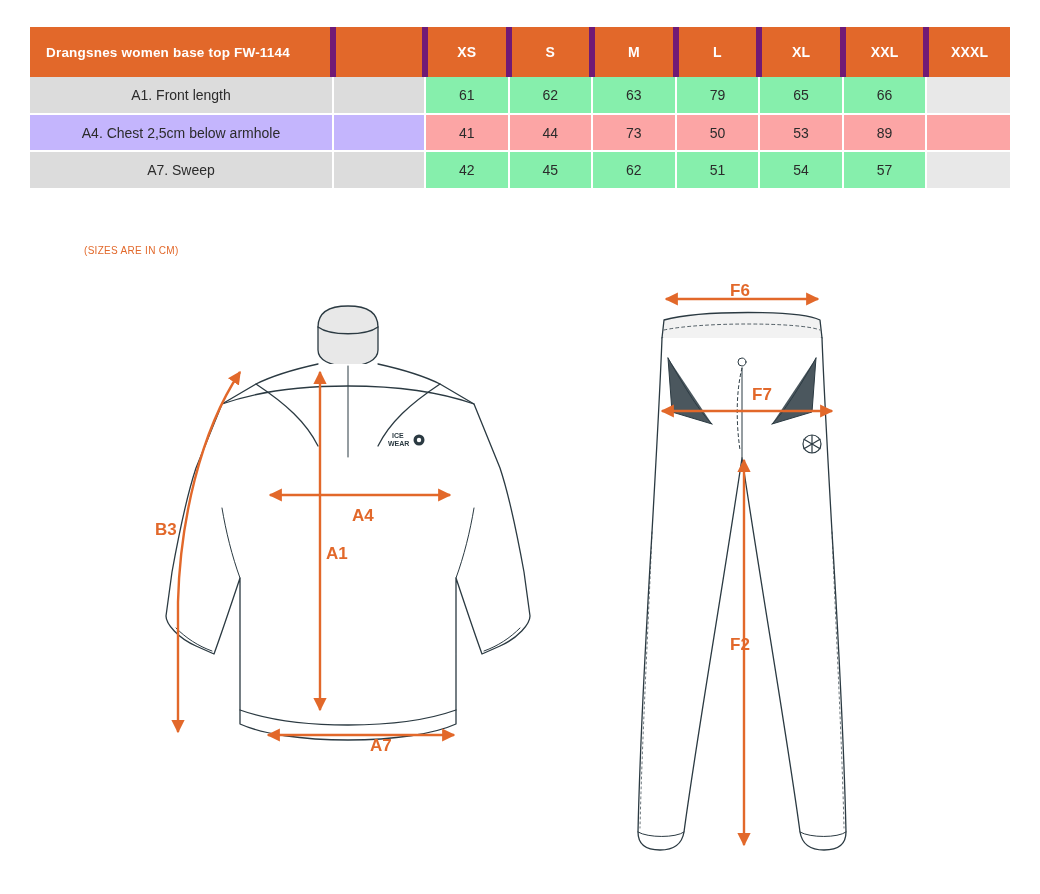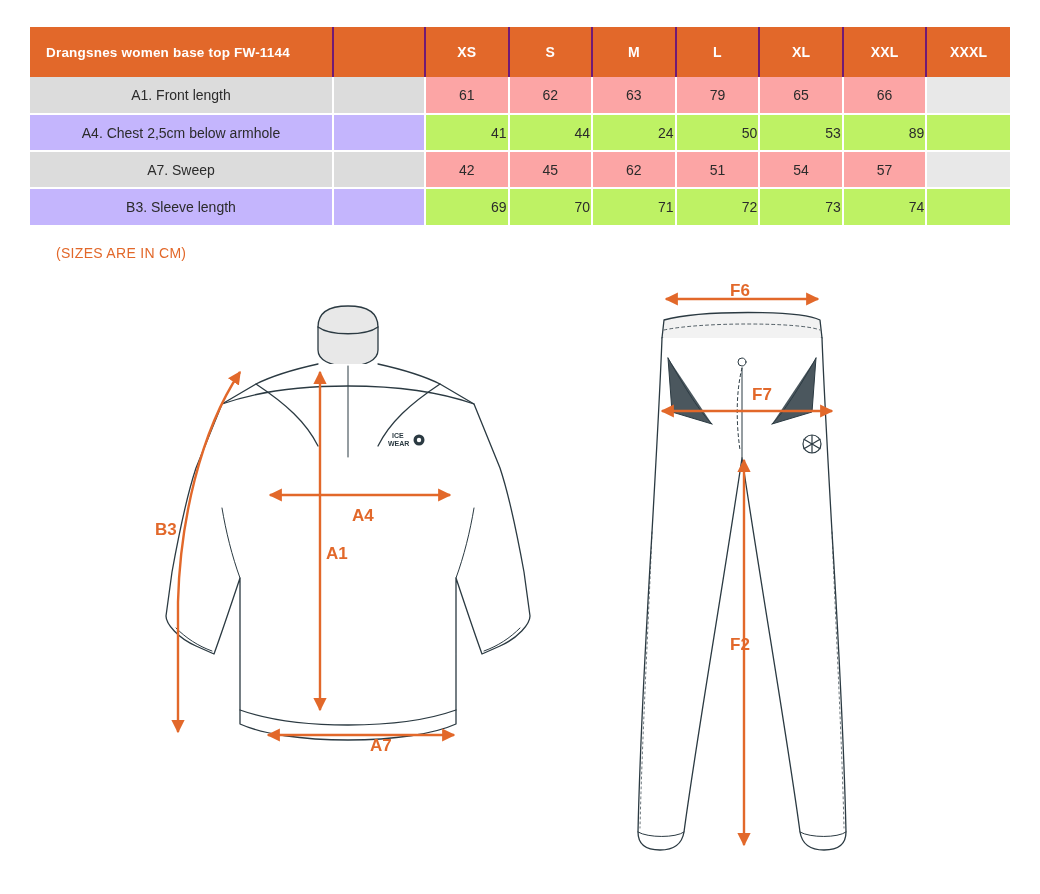--- a/index.html
+++ b/index.html
@@ -34,21 +34,21 @@
   table.size-table col.c-blank { width: 88px; }
   table.size-table col.c-size  { width: 80px; }
 
   table.size-table thead th {
     background: #e2682a;
     color: #ffffff;
     font-size: 14px;
     font-weight: bold;
     height: 50px;
     text-align: center;
-    border-right: 2px solid #701a75;
+    border-right: 6px solid #701a75;
     letter-spacing: .2px;
   }
   table.size-table thead th.head-label {
     text-align: left;
     padding-left: 16px;
     font-size: 13.5px;
   }
   table.size-table thead th:last-child { border-right: none; }
 
   table.size-table tbody td {
@@ -60,33 +60,33 @@
     border-bottom: 2px solid #ffffff;
   }
   table.size-table tbody td:last-child { border-right: none; }
   table.size-table tbody tr:last-child td { border-bottom: none; }
 
   td.cell-label {
     text-align: left;
     background: #dcdcdc;
   }
   td.cell-blank { background: #dcdcdc; }
-  td.cell-val   { background: #fca5a5; }
+  td.cell-val   { background: #86efac; }
   td.cell-empty { background: #e8e8e8; }
 
   tr.row-alt td.cell-label,
   tr.row-alt td.cell-blank { background: #c4b5fd; }
   tr.row-alt td.cell-val,
-  tr.row-alt td.cell-empty { background: #bef264; text-align: right; }
+  tr.row-alt td.cell-empty { background: #fca5a5; }
 
   .units-note {
     position: absolute;
-    left: 56px;
+    left: 84px;
     top: 245px;
-    font-size: 14px;
+    font-size: 10px;
     color: #e2682a;
     letter-spacing: .3px;
   }
 
   
   .diagram-area {
     position: absolute;
     left: 0;
     top: 272px;
     width: 1040px;
@@ -143,48 +143,37 @@
           <td class="cell-val">79</td>
           <td class="cell-val">65</td>
           <td class="cell-val">66</td>
           <td class="cell-empty"></td>
         </tr>
         <tr class="row-alt">
           <td class="cell-label">A4. Chest 2,5cm below armhole</td>
           <td class="cell-blank"></td>
           <td class="cell-val">41</td>
           <td class="cell-val">44</td>
-          <td class="cell-val">24</td>
+          <td class="cell-val">73</td>
           <td class="cell-val">50</td>
           <td class="cell-val">53</td>
           <td class="cell-val">89</td>
           <td class="cell-empty"></td>
         </tr>
         <tr class="row-plain">
           <td class="cell-label">A7. Sweep</td>
           <td class="cell-blank"></td>
           <td class="cell-val">42</td>
           <td class="cell-val">45</td>
           <td class="cell-val">62</td>
           <td class="cell-val">51</td>
           <td class="cell-val">54</td>
           <td class="cell-val">57</td>
           <td class="cell-empty"></td>
         </tr>
-        <tr class="row-alt">
-          <td class="cell-label">B3. Sleeve length</td>
-          <td class="cell-blank"></td>
-          <td class="cell-val">69</td>
-          <td class="cell-val">70</td>
-          <td class="cell-val">71</td>
-          <td class="cell-val">72</td>
-          <td class="cell-val">73</td>
-          <td class="cell-val">74</td>
-          <td class="cell-empty"></td>
-        </tr>
       </tbody>
     </table>
   </div>
 
   <div class="units-note">(SIZES ARE IN CM)</div>
 
   <div class="diagram-area">
 
     <svg class="svg-holder" width="1040" height="620" viewBox="0 0 1040 620">
       <defs>

